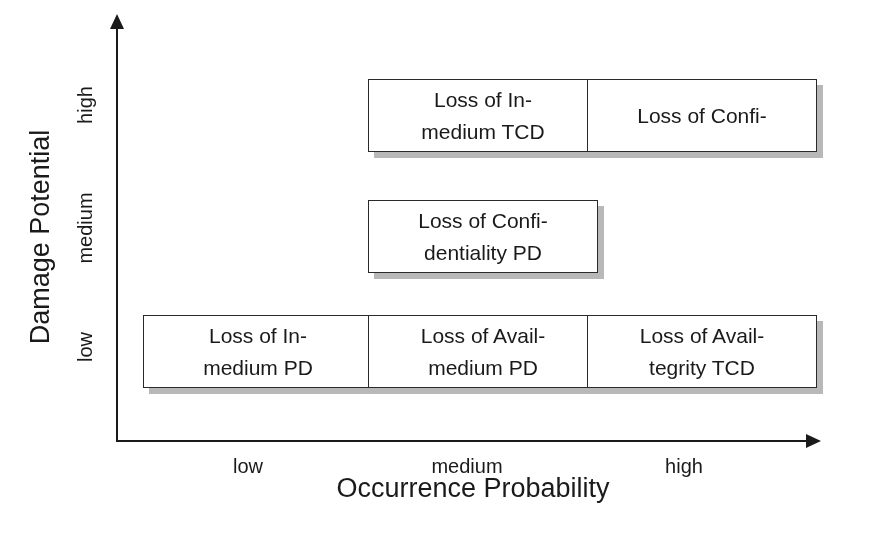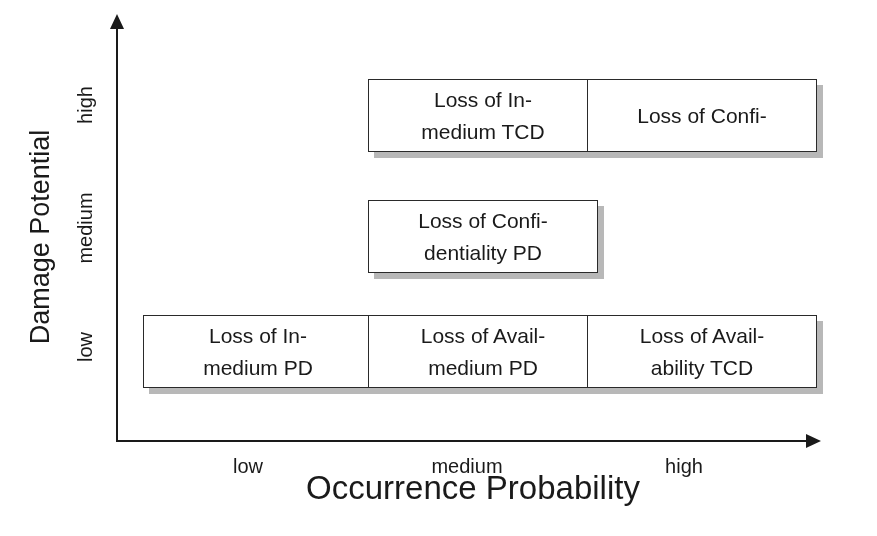--- a/index.html
+++ b/index.html
@@ -36,21 +36,21 @@
 
   
   .y-title {
     position: absolute; left: 40px; top: 237px;
     transform: translate(-50%, -50%) rotate(-90deg);
     font-size: 27px; white-space: nowrap;
   }
   .x-title {
     position: absolute; left: 473px; top: 488px;
     transform: translate(-50%, -50%);
-    font-size: 33px; white-space: nowrap;
+    font-size: 27px; white-space: nowrap;
   }
 
   
   .y-tick {
     position: absolute; left: 85px;
     transform: translate(-50%, -50%) rotate(-90deg);
     font-size: 20px; white-space: nowrap;
   }
   .y-tick.r-high { top: 105px; }
   .y-tick.r-medium { top: 228px; }
@@ -125,16 +125,16 @@
     <span>medium PD</span>
   </div>
 
   <div class="node col-medium row-low">
     <span>Loss of Avail-</span>
     <span>medium PD</span>
   </div>
 
   <div class="node col-high row-low">
     <span>Loss of Avail-</span>
-    <span>ability TCD</span>
+    <span>tegrity TCD</span>
   </div>
 
 </div>
 
 </body></html>

